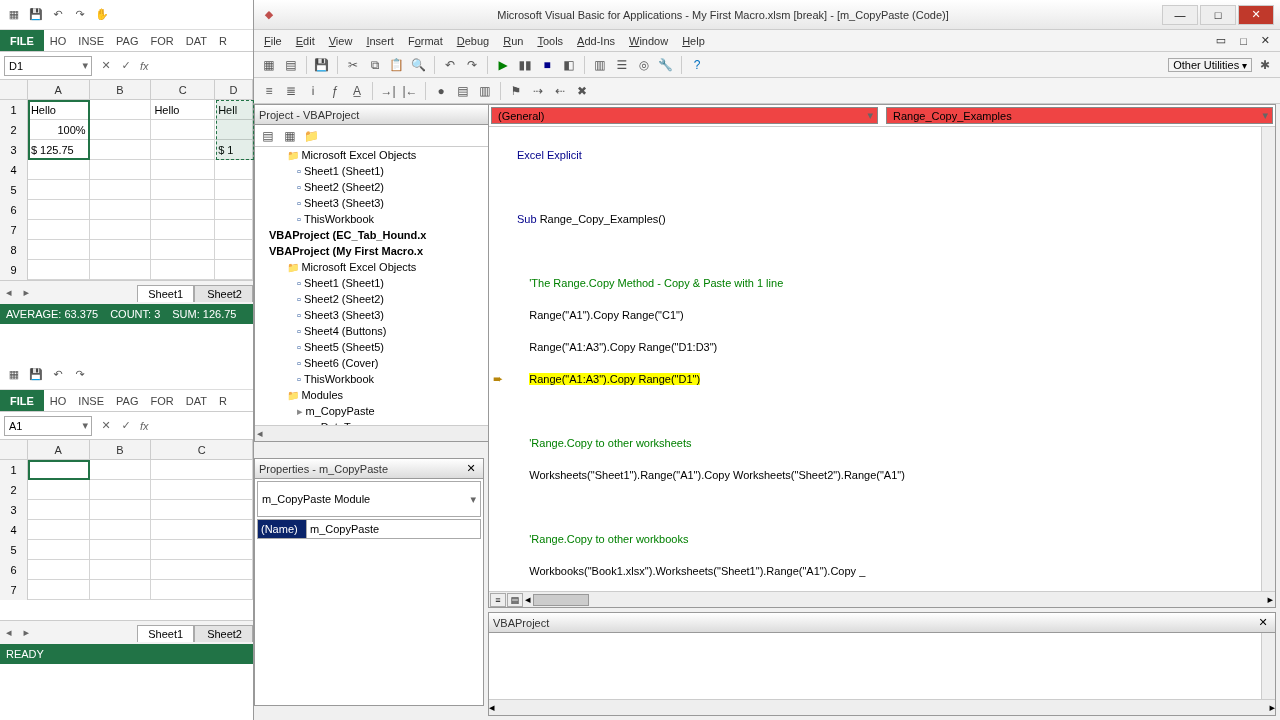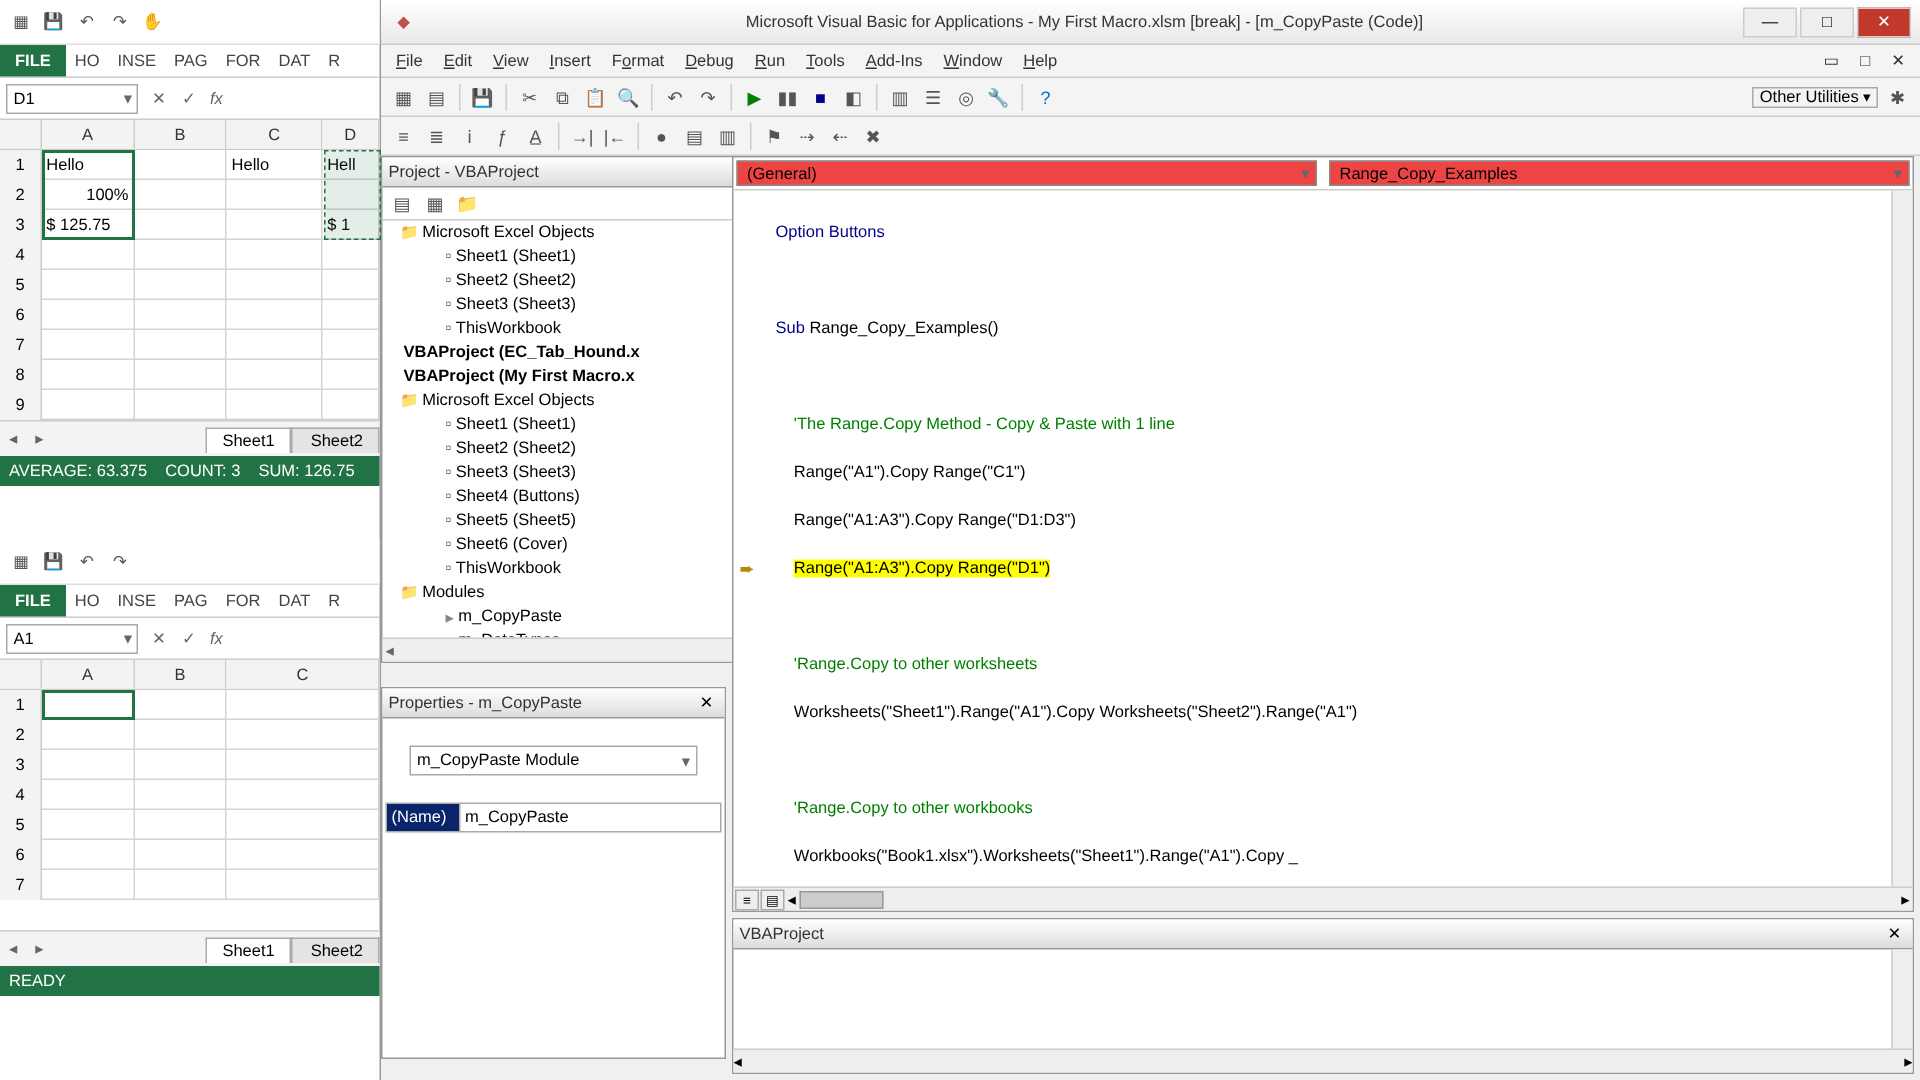--- a/index.html
+++ b/index.html
@@ -50,31 +50,31 @@
 .tb-sep{width:1px;height:18px;background:#ccc;margin:0 2px;}
 
 
 .proj-pane{position:absolute;left:0;top:104px;width:274px;height:338px;background:#fff;border:1px solid #999;}
 .pane-title{height:20px;background:linear-gradient(#fff,#dcdcdc);border-bottom:1px solid #999;display:flex;align-items:center;padding:0 4px;}
 .pane-title .txt{flex:1;color:#333;}
 .pane-title .closex{width:16px;height:16px;display:flex;align-items:center;justify-content:center;}
 .proj-tb{height:22px;border-bottom:1px solid #ccc;display:flex;align-items:center;gap:4px;padding:0 4px;}
 .proj-tree{position:absolute;top:42px;bottom:16px;left:0;right:14px;overflow:hidden;font-size:11px;}
 .tree-row{display:flex;align-items:center;height:16px;white-space:nowrap;}
-.ind1{padding-left:14px;} .ind2{padding-left:12px;} .ind3{padding-left:42px;}
+.ind1{padding-left:14px;} .ind2{padding-left:32px;} .ind3{padding-left:42px;}
 .folder::before{content:"📁"; margin-right:2px; font-size:10px;}
 .xlic::before{content:"▫"; color:#2b579a; margin-right:3px;}
 .modic::before{content:"▸"; color:#888; margin-right:3px;}
 .tree-row.bold{font-weight:600;}
 .vscroll{position:absolute;right:0;top:42px;bottom:16px;width:14px;background:#eee;border-left:1px solid #ccc;}
 .hscroll{position:absolute;left:0;right:0;bottom:0;height:16px;background:#eee;border-top:1px solid #ccc;display:flex;justify-content:space-between;align-items:center;padding:0 2px;color:#666;}
 
 
 .props-pane{position:absolute;left:0;top:458px;width:230px;height:248px;background:#fff;border:1px solid #999;}
-.prop-combo{height:20px;border:1px solid #aaa;margin:18px;display:flex;align-items:center;padding:0 4px;position:relative;}
+.prop-combo{height:36px;border:1px solid #aaa;margin:2px;display:flex;align-items:center;padding:0 4px;position:relative;}
 .prop-combo::after{content:"▾";position:absolute;right:4px;color:#666;}
 .prop-tabs{display:flex;height:20px;}
 .prop-tabs div{padding:2px 8px;border:1px solid #aaa;border-bottom:none;background:#fff;font-size:10px;}
 .prop-tabs div.inactive{background:#eee;}
 .prop-grid{border:1px solid #aaa;margin:0 2px;}
 .prop-row{display:flex;height:18px;}
 .prop-row .pname{width:48px;background:#0a246a;color:#fff;padding:0 3px;display:flex;align-items:center;}
 .prop-row .pval{flex:1;padding:0 3px;display:flex;align-items:center;border-left:1px solid #aaa;}
 
 
@@ -421,21 +421,21 @@
    </div>
   </div>
  </div>
 
  <div class="code-wrap">
   <div class="code-combos">
    <div class="cbox">(General)</div>
    <div class="cbox">Range_Copy_Examples</div>
   </div>
   <div class="code-area">
-<div class="ln"><span class="kw">Option Buttons</span></div>
+<div class="ln"><span class="kw">Excel Explicit</span></div>
 <div class="ln"></div>
 <div class="ln"><span class="kw">Sub</span> Range_Copy_Examples()</div>
 <div class="ln"></div>
 <div class="ln">    <span class="cm">'The Range.Copy Method - Copy &amp; Paste with 1 line</span></div>
 <div class="ln">    <span>Range("A1").Copy Range("C1")</span></div>
 <div class="ln">    <span>Range("A1:A3").Copy Range("D1:D3")</span></div>
 <div class="ln"><span class="margin-arrow">➨</span>    <span class="hl">Range("A1:A3").Copy Range("D1")</span></div>
 <div class="ln"></div>
 <div class="ln">    <span class="cm">'Range.Copy to other worksheets</span></div>
 <div class="ln">    <span>Worksheets("Sheet1").Range("A1").Copy Worksheets("Sheet2").Range("A1")</span></div>

